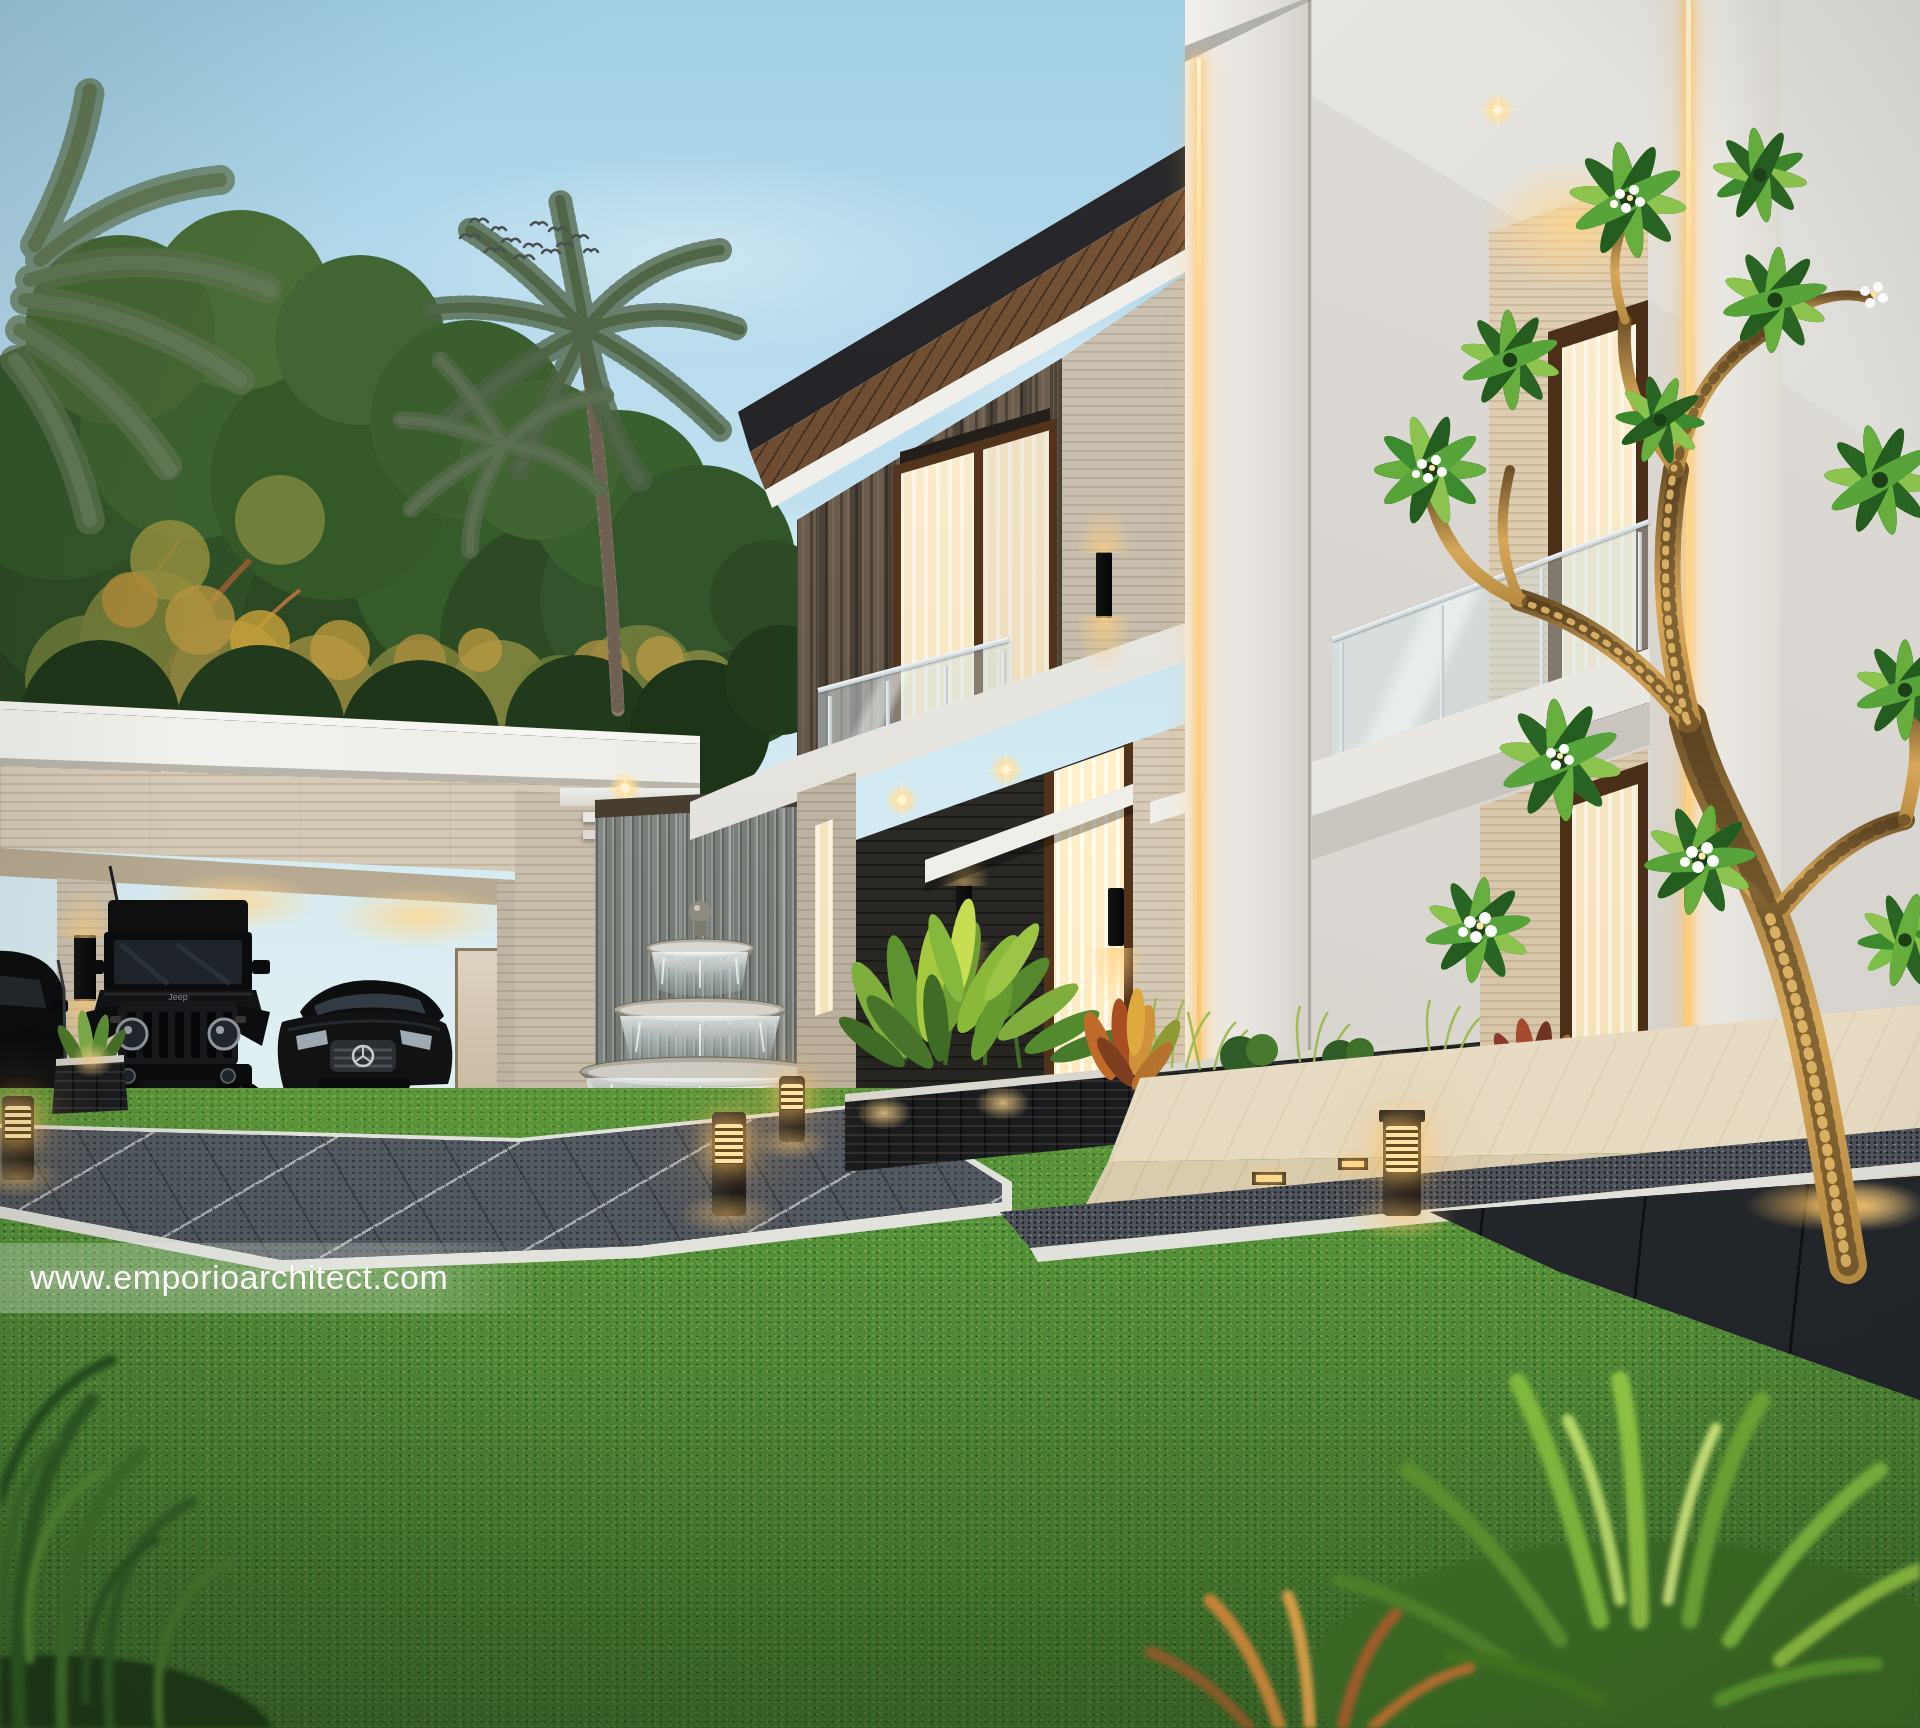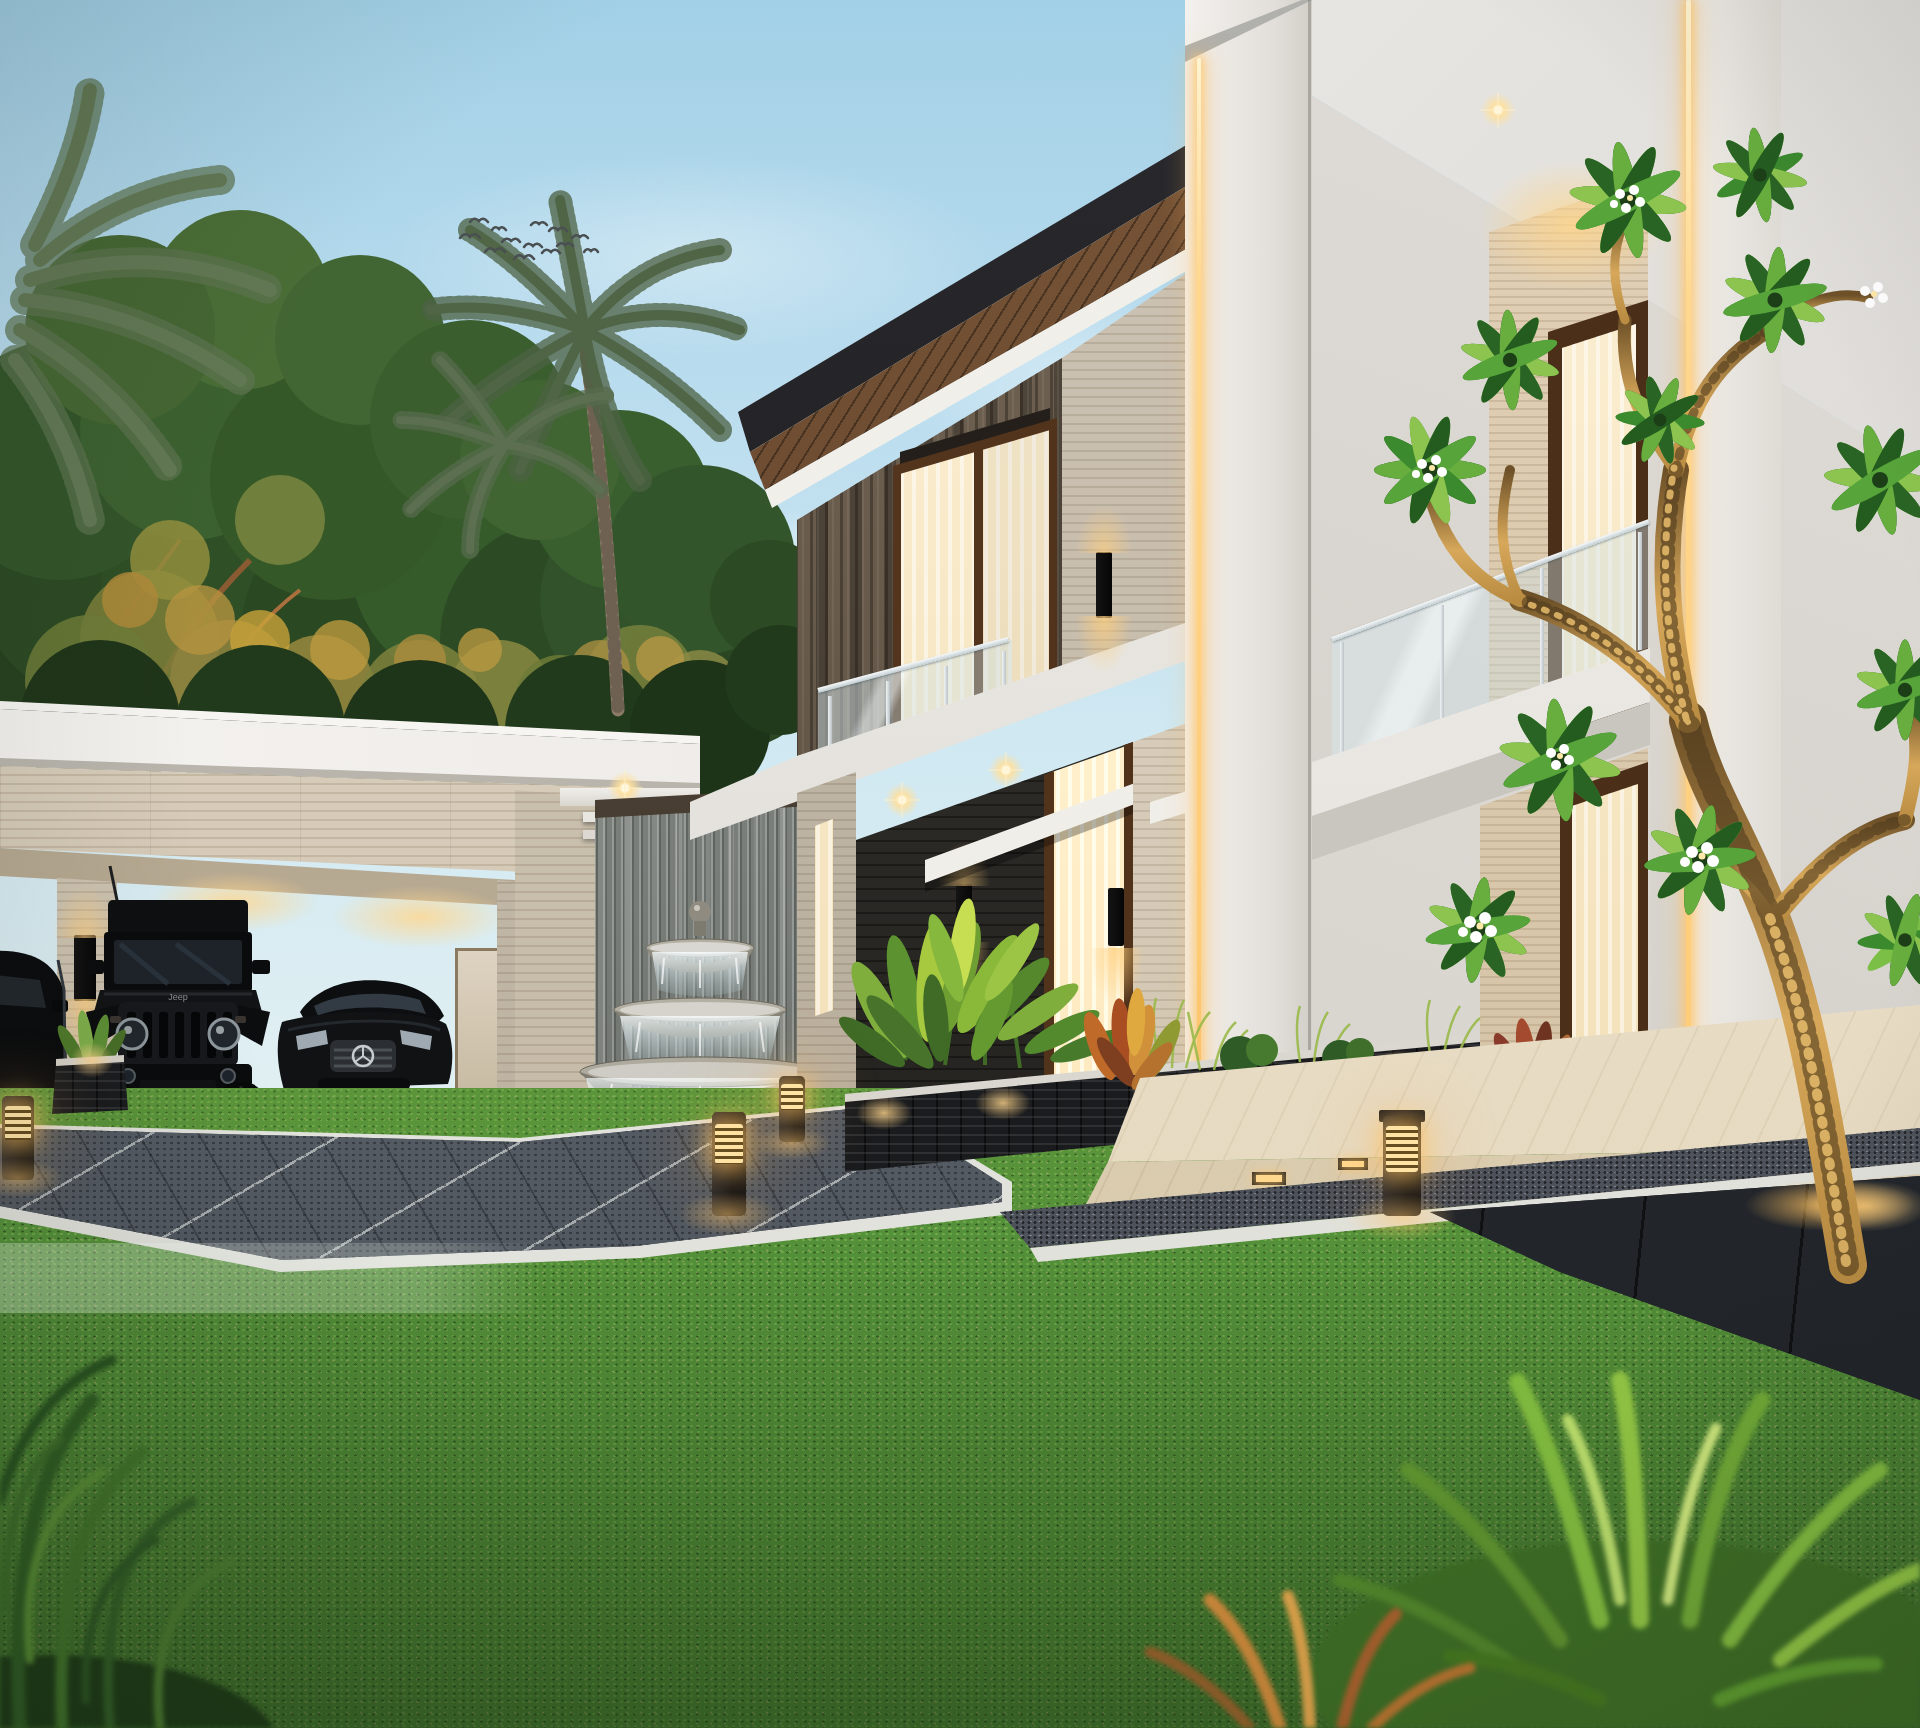--- a/index.html
+++ b/index.html
@@ -839,14 +839,15 @@
       <path d="M1310,1728 Q1306,1640 1288,1596" stroke="#d9a04a" stroke-width="12"></path>
       <path d="M1342,1728 Q1360,1650 1396,1614" stroke="#a55f2c" stroke-width="12"></path>
       <path d="M1250,1728 Q1200,1670 1150,1652" stroke="#8f5d2a" stroke-width="11"></path>
       <path d="M1372,1728 Q1420,1680 1470,1668" stroke="#b5722f" stroke-width="11"></path>
     </g>
   </svg>
 
   <div class="p vig"></div>
 
   <div class="abs wm-band" style="left:0;top:1243px;width:540px;height:70px;"></div>
+  <div class="abs wm-text" style="left:30px;top:1258px;">www.emporioarchitect.com</div>
 
 </div>
 
 </body></html>

